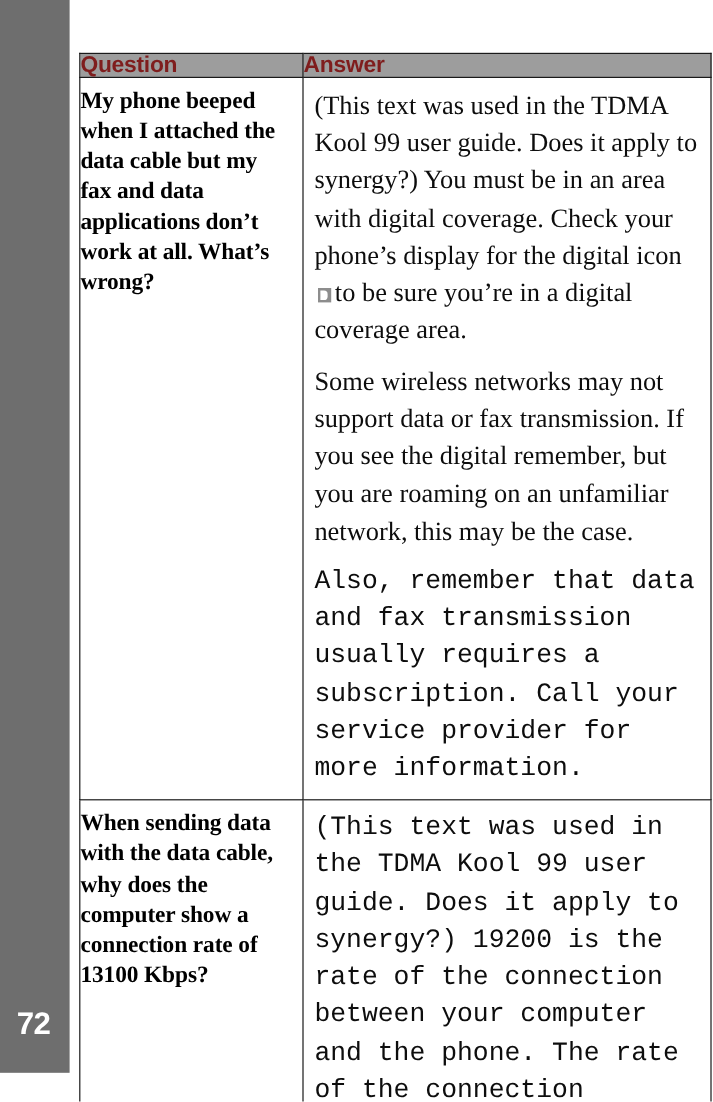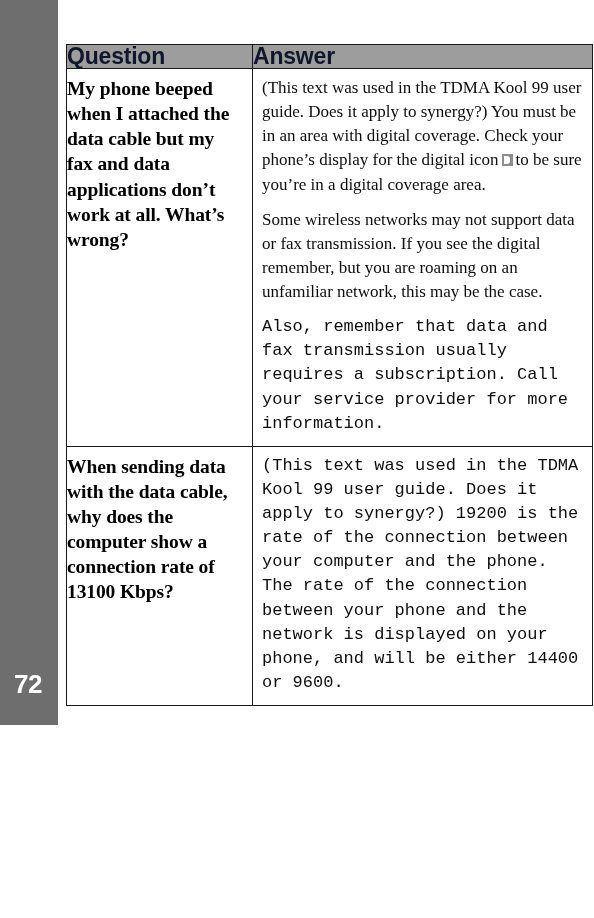--- a/index.html
+++ b/index.html
@@ -15,21 +15,21 @@
     position: relative;
     overflow: hidden;
   }
 
   
   .page-edge-bar {
     position: absolute;
     left: 0;
     top: 0;
     width: 58px;
-    height: 725px;
+    height: 894px;
     background: #6e6e6e;
   }
   .page-number {
     position: absolute;
     left: 14px;
     bottom: 28px;
     color: #ffffff;
     font-family: "Liberation Sans", "DejaVu Sans", sans-serif;
     font-weight: bold;
     font-size: 26px;
@@ -50,25 +50,25 @@
   .faq-table td {
     border: 1.6px solid #1a1a1a;
     vertical-align: top;
     padding: 0;
   }
   .col-question { width: 186px; }
   .col-answer   { width: 340px; }
 
   thead th {
     background: #9d9d9d;
-    color: #0f172a;
+    color: #7f1d1d;
     text-align: left;
     font-family: "Liberation Sans", "DejaVu Sans", sans-serif;
     font-weight: bold;
-    font-size: 23px;
+    font-size: 19px;
     line-height: 1;
     padding: 6px 0 7px 8px;
     letter-spacing: -0.2px;
   }
 
   td.question-cell {
     padding: 7px 8px 10px 0;
   }
   td.answer-cell {
     padding: 7px 10px 10px 9px;
@@ -78,21 +78,21 @@
     font-family: "Liberation Serif", "DejaVu Serif", serif;
     font-weight: bold;
     font-size: 19.5px;
     line-height: 1.29;
     color: #000000;
     letter-spacing: -0.1px;
   }
 
   .a-para {
     font-family: "Liberation Serif", "DejaVu Serif", serif;
-    font-size: 17px;
+    font-size: 22px;
     line-height: 1.42;
     color: #0d0d0d;
     margin: 0 0 11px 0;
   }
   .a-para:last-child { margin-bottom: 0; font-family: Liberation Mono, monospace; }
 
   
   .digital-icon {
     display: inline-block;
     width: 11px;

